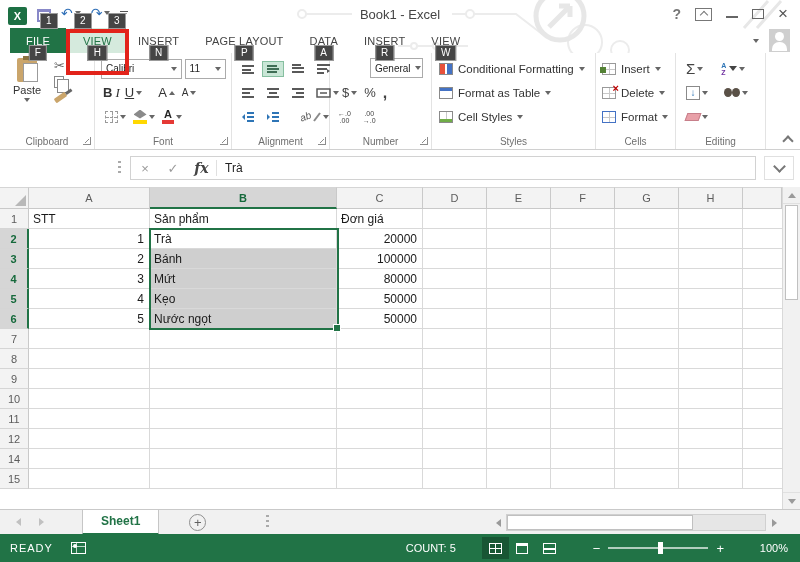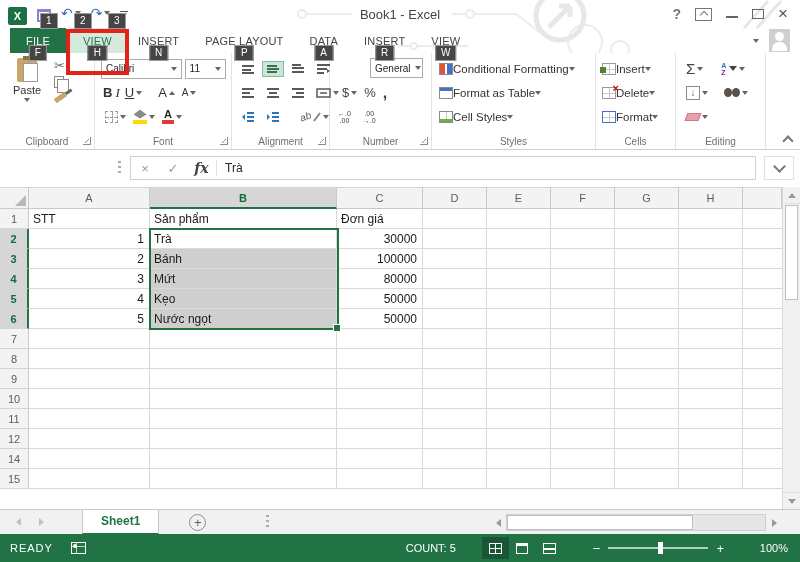--- a/index.html
+++ b/index.html
@@ -77,21 +77,21 @@
 .ubar{width:14px;height:4px;background:#ffd800;margin-top:1px;}
 .rbar{width:12px;height:4px;background:#e53935;margin-top:0;}
 .stack{display:flex;flex-direction:column;align-items:center;line-height:11px;}
 
 svg.al{display:block;}
 .albtn{padding:2px 3px;border:1px solid transparent;}
 .albtn.sel{background:#c9e6d6;border-color:#86bfa0;}
 
 .decic{font-size:7px;line-height:7px;color:#444;text-align:center;}
 
-.stylerow{display:flex;align-items:center;height:21px;font-size:11.5px;color:#333;white-space:nowrap;}
+.stylerow{display:flex;align-items:center;gap:5px;height:21px;font-size:11.5px;color:#333;white-space:nowrap;}
 .cfic{width:14px;height:12px;border:1px solid #8a8a8a;background:linear-gradient(90deg,#e8503a 45%,#fff 45% 55%,#4472c4 55%);}
 .fatic{width:14px;height:12px;border:1px solid #8a8a8a;background:linear-gradient(#4472c4 3px,#fff 3px),linear-gradient(90deg,transparent 6px,#c9c9c9 6px 7px,transparent 7px);}
 .csic{width:14px;height:12px;border:1px solid #8a8a8a;background:linear-gradient(transparent 7px,#70ad47 7px),linear-gradient(90deg,transparent 6px,#c9c9c9 6px 7px,transparent 7px);}
 .gridic{width:14px;height:12px;border:1px solid #9a9a9a;background:linear-gradient(90deg,transparent 6px,#c9c9c9 6px 7px,transparent 7px),linear-gradient(transparent 5px,#c9c9c9 5px 6px,transparent 6px);position:relative;}
 .gridic.ins::after{content:"";position:absolute;left:-3px;top:3px;width:6px;height:6px;background:#548235;}
 .gridic.del::after{content:"×";position:absolute;right:-4px;top:-6px;color:#c00000;font-weight:bold;font-size:11px;}
 .gridic.fmt{border-color:#4472c4;}
 
 .sumic{font-size:15px;color:#444;line-height:15px;}
 .azic{display:flex;flex-direction:column;font-size:7px;line-height:7px;font-weight:bold;}
@@ -572,21 +572,21 @@
     <div class="rh">1</div>
     <div class="cell wA">STT</div>
     <div class="cell wB">Sản phẩm</div>
     <div class="cell wC">Đơn giá</div>
     <div class="rest"></div>
   </div>
   <div class="grow-r">
     <div class="rh hl">2</div>
     <div class="cell wA num">1</div>
     <div class="cell wB">Trà</div>
-    <div class="cell wC num">30000</div>
+    <div class="cell wC num">20000</div>
     <div class="rest"></div>
   </div>
   <div class="grow-r">
     <div class="rh hl">3</div>
     <div class="cell wA num">2</div>
     <div class="cell wB fillsel">Bánh</div>
     <div class="cell wC num">100000</div>
     <div class="rest"></div>
   </div>
   <div class="grow-r">

